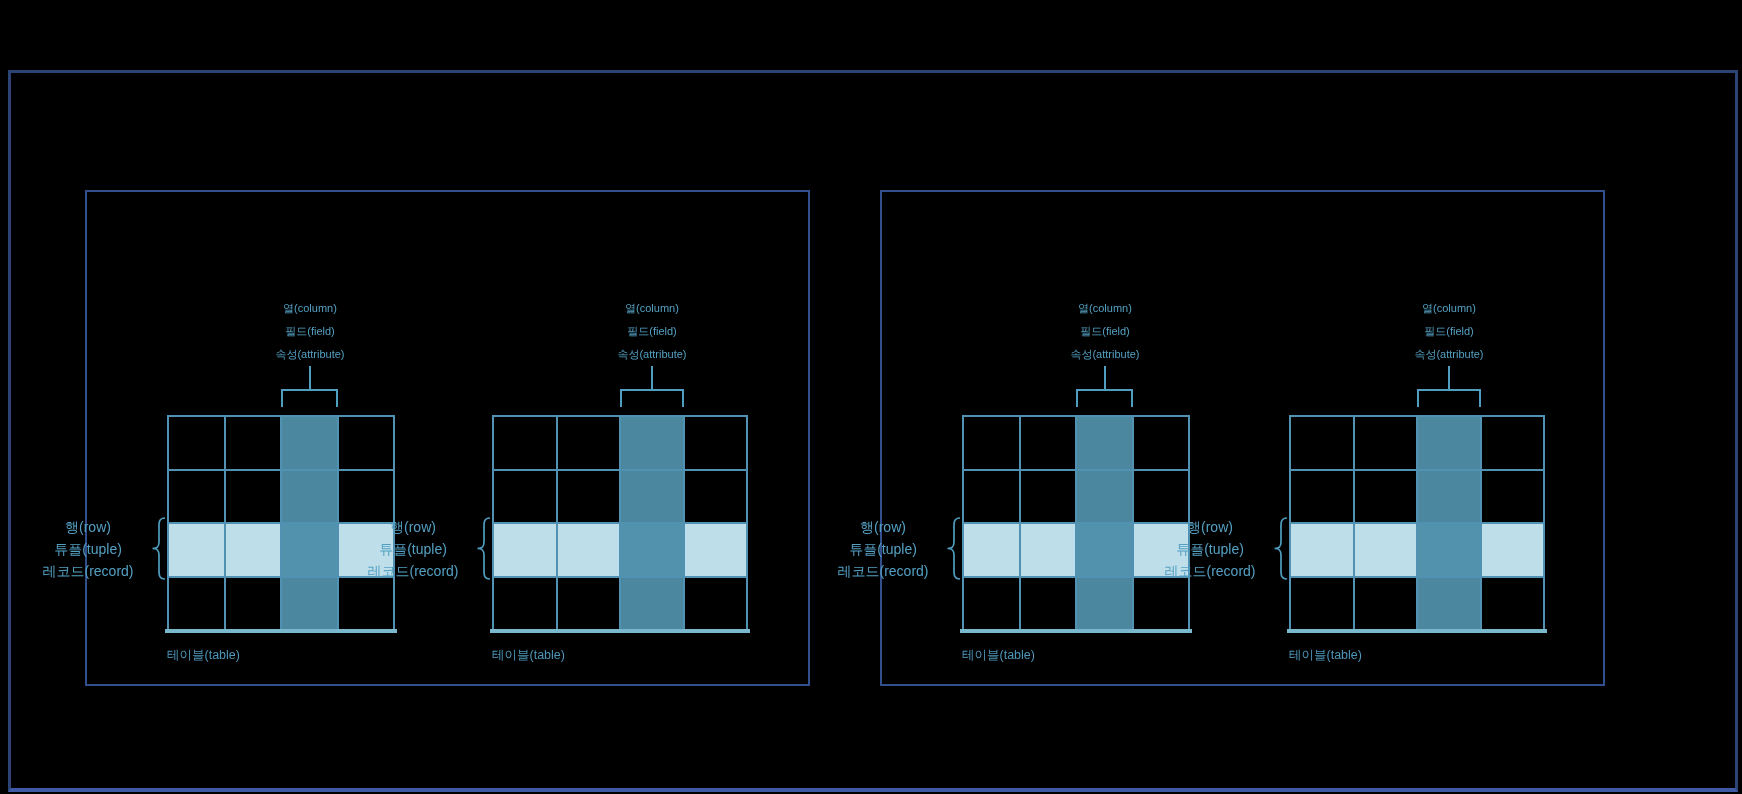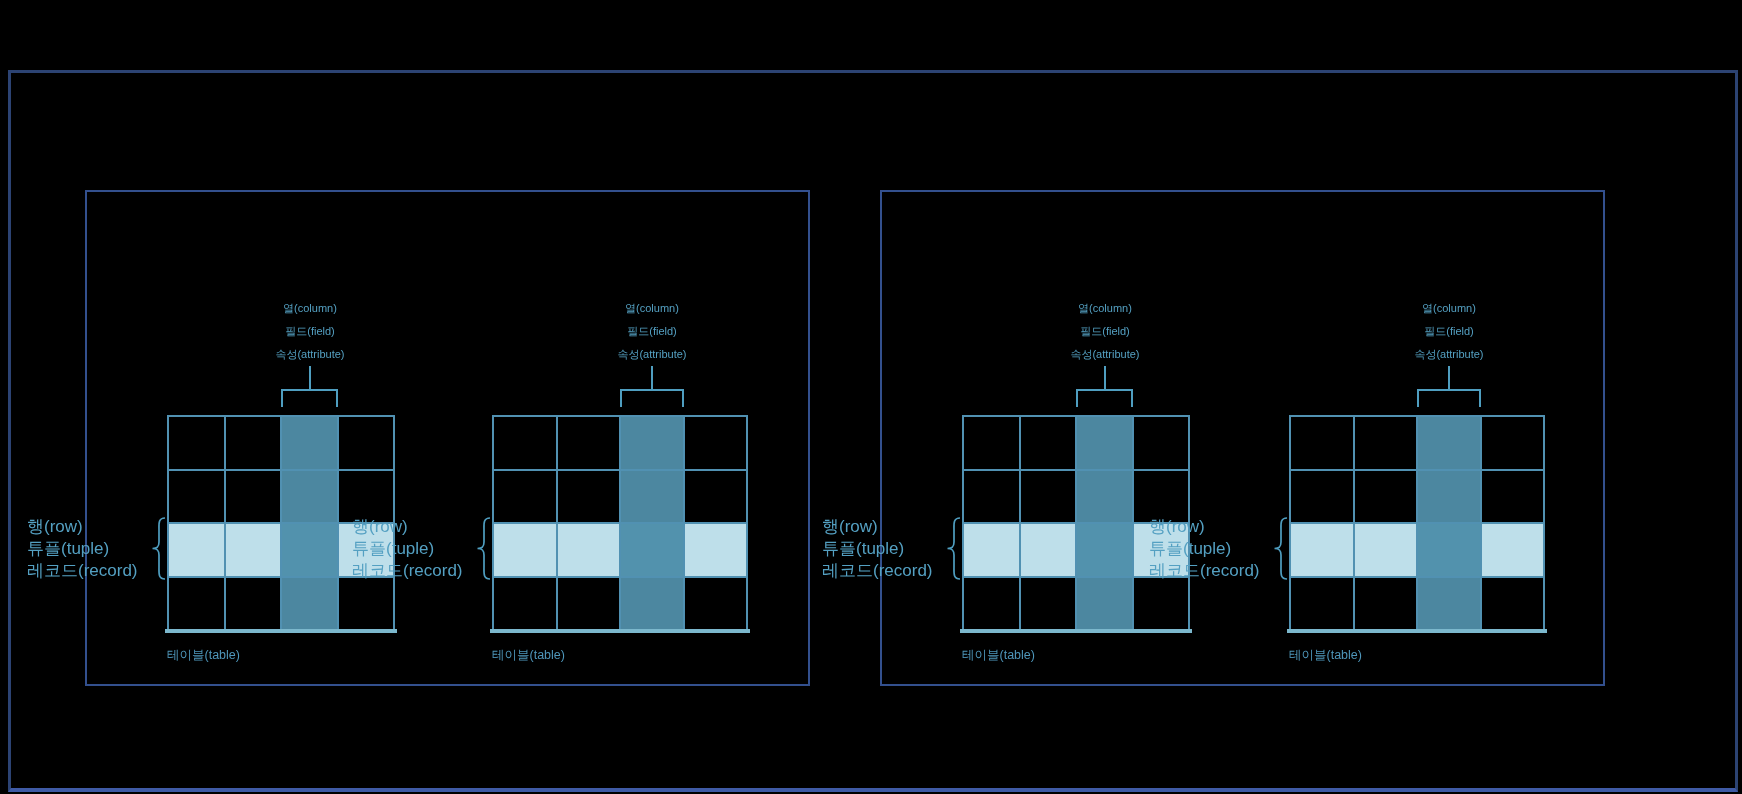--- a/index.html
+++ b/index.html
@@ -74,22 +74,22 @@
     left:calc(var(--tl) - 2px);
     width:calc(var(--tw) + 4px);
     top:629px;height:4px;
     background:#7cb8cd;
   }
   
   .row-labels{
     position:absolute;
     left:calc(var(--tl) - 140px);
     top:516px;width:122px;
-    text-align:left;
-    color:#54a0c2;font-size:17px;line-height:22px;
+    text-align:center;
+    color:#54a0c2;font-size:14px;line-height:22px;
     white-space:nowrap;
   }
   .brace{
     position:absolute;
     left:calc(var(--tl) - 15px);
     top:517px;
   }
   
   .tbl-label{
     position:absolute;

